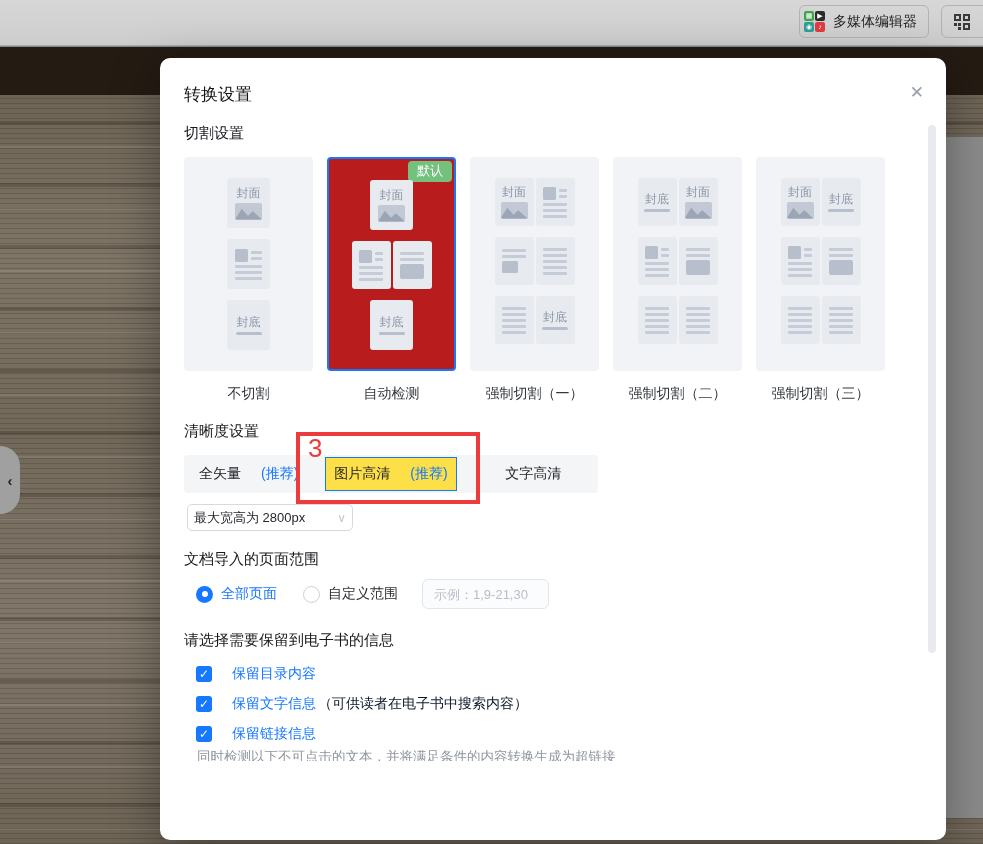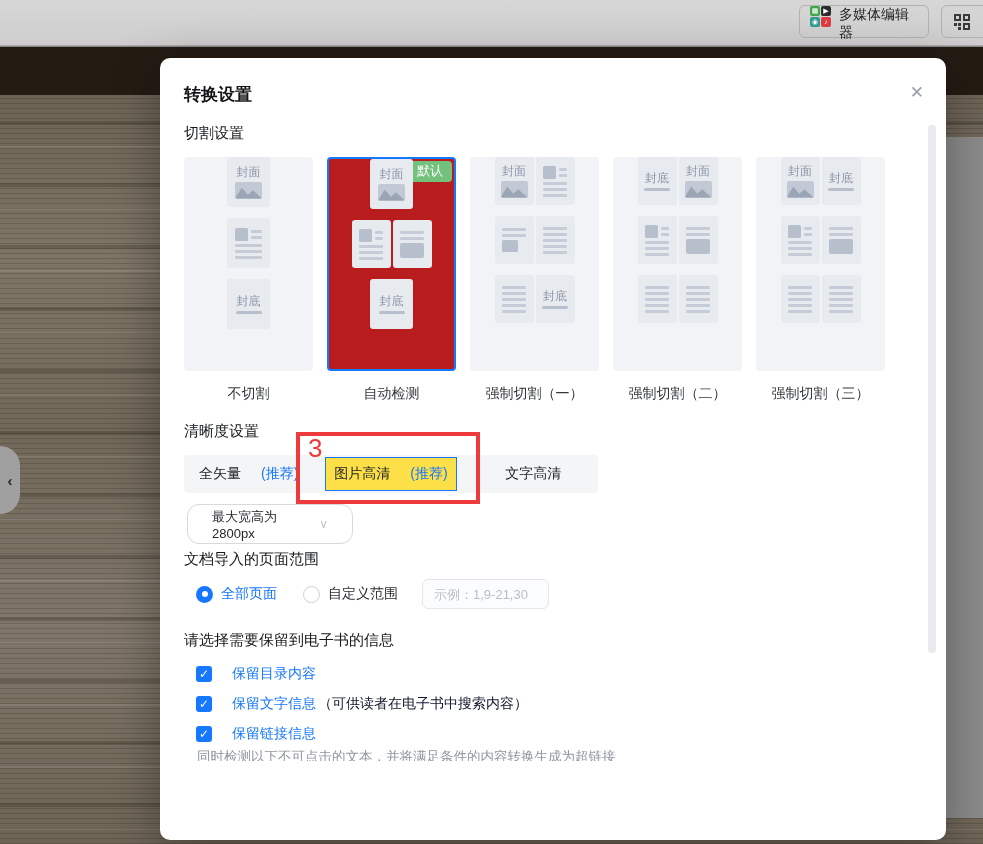--- a/index.html
+++ b/index.html
@@ -6,21 +6,21 @@
     --accent:#1677ff; --confirm:#0d7dff; --red:#ec3b3a; --green:#74c17d;
   }
   *{box-sizing:border-box;margin:0;padding:0}
   html,body{width:983px;height:844px;overflow:hidden}
   body{position:relative;font-family:"Liberation Sans","DejaVu Sans",sans-serif;background:#888}
 
   
   .toolbar{position:absolute;left:0;top:0;width:983px;height:46px;
     background:linear-gradient(#d7d7d7,#cdcdcd);border-bottom:1px solid #a9a9a9;z-index:1}
   .mm-btn{position:absolute;left:799px;top:5px;width:130px;height:33px;border:1px solid #b2b2b2;
-    border-radius:6px;display:flex;align-items:flex-start;gap:8px;padding:0 10px;color:#1f1f1f;font-size:14px;cursor:pointer}
+    border-radius:6px;display:flex;align-items:center;gap:8px;padding:0 4px;color:#1f1f1f;font-size:14px;cursor:pointer}
   .mm-icon{display:grid;grid-template-columns:10px 10px;grid-template-rows:10px 10px;gap:1px;flex:none}
   .mm-cell{border-radius:2px;color:#fff;font-size:7px;line-height:10px;text-align:center;overflow:hidden}
   .qr-btn{position:absolute;left:941px;top:5px;width:52px;height:33px;border:1px solid #b2b2b2;
     border-radius:6px;display:flex;align-items:center;padding-left:12px}
   .qr-icon{display:grid;grid-template-columns:7px 7px;grid-template-rows:7px 7px;gap:2px}
   .qr-cell{border:2px solid #3a3a3a}
   .qr-cell.dots{border:none;background:
      linear-gradient(#3a3a3a,#3a3a3a) 0 0/3px 3px no-repeat,
      linear-gradient(#3a3a3a,#3a3a3a) 100% 100%/3px 3px no-repeat,
      linear-gradient(#3a3a3a,#3a3a3a) 100% 0/3px 3px no-repeat}
@@ -33,38 +33,38 @@
       repeating-linear-gradient(0deg, transparent 0 14px, rgba(255,255,255,.09) 14px 16px, transparent 16px 37px, rgba(30,22,12,.22) 37px 41px, transparent 41px 62px),
       linear-gradient(180deg,#6c6355,#7e7567 22%,#71685a 45%,#80776a 70%,#6d6456);}
   .gray-panel{position:absolute;left:946px;top:137px;width:37px;height:681px;background:#8b8b8c;z-index:0}
   .left-handle{position:absolute;left:0;top:446px;width:20px;height:68px;background:#a0a0a0;
     border-radius:0 20px 20px 0;z-index:1;display:flex;align-items:center;justify-content:center;
     color:#26282b;font-size:15px;font-weight:bold;cursor:pointer}
 
   
   .modal{position:absolute;left:160px;top:58px;width:786px;height:782px;background:#fff;border-radius:10px;
     box-shadow:0 12px 48px rgba(0,0,0,.35);z-index:2;overflow:hidden}
-  .m-title{position:absolute;left:24px;top:25px;font-size:17px;font-weight:bold;color:#131417}
+  .m-title{position:absolute;left:24px;top:25px;font-size:17px;font-weight:normal;color:#131417}
   .m-close{position:absolute;right:22px;top:26px;font-size:17px;color:#9aa0a8;cursor:pointer;line-height:1}
 
   .sec-h{position:absolute;left:24px;font-size:15px;color:#17191d}
   .h-cut{top:66px}
   .h-clarity{top:364px}
   .h-range{top:492px}
   .h-keep{top:573px}
 
   
   .cards{position:absolute;left:24px;top:99px;display:flex;gap:14px}
   .card-wrap{width:129px;display:flex;flex-direction:column;align-items:center;cursor:pointer}
   .card-box{width:129px;height:214px;background:#f1f3f6;border-radius:4px;position:relative;
     display:flex;align-items:flex-start;justify-content:center}
   .card-box.selected{background:#b91c1c;border:2px solid var(--accent)}
   .badge{position:absolute;top:2px;right:2px;background:var(--green);color:#fff;font-size:13px;
     padding:3px 9px 4px;border-radius:4px;line-height:1.1}
-  .card-pages{display:flex;flex-direction:column;gap:11px;align-items:center;}
+  .card-pages{display:flex;flex-direction:column;gap:11px;align-items:center;padding-top:21px}
   .pair-row{display:flex;gap:2px}
   .card-label{margin-top:14px;font-size:14px;color:#33373d;white-space:nowrap}
 
   .mp{position:relative;background:#e7eaef;border-radius:3px;display:flex;flex-direction:column;
     align-items:center;justify-content:center;gap:4px}
   .mp.single{width:43px;height:50px}
   .mp.pairp{width:39px;height:48px}
   .plbl{font-size:12px;color:#8c96a7;line-height:1}
   .inner{display:flex;flex-direction:column;gap:3px;width:27px;align-items:stretch}
   .pairp .inner{width:24px}
@@ -79,22 +79,22 @@
     clip-path:polygon(0 100%,25% 15%,48% 70%,66% 35%,100% 100%,0 100%)}
   .gul{width:26px;height:3px;background:#b7bfcd;border-radius:2px}
 
   
   .tabbar{position:absolute;left:24px;top:397px;width:414px;height:38px;background:#f4f5f7;border-radius:4px;display:flex}
   .tab{flex:1;display:flex;align-items:center;justify-content:center;gap:20px;font-size:14px;color:#23262b;cursor:pointer}
   .tab-hint{color:var(--accent)}
   .tab.tab-selected{background:#fde047;border:1.5px solid var(--accent);border-radius:0;margin:2px 12px}
   .red-box{position:absolute;left:136px;top:374px;width:184px;height:72px;border:4px solid var(--red);z-index:5;pointer-events:none}
   .red-num{position:absolute;left:8px;top:-2px;color:var(--red);font-size:26px;line-height:1.1}
-  .dropdown{position:absolute;left:27px;top:446px;width:166px;height:40px;border:1px solid #d7d9de;border-radius:12px;
-    display:flex;align-items:center;justify-content:space-between;padding:0 24px;font-size:13px;color:#24272c;cursor:pointer}
+  .dropdown{position:absolute;left:27px;top:446px;width:166px;height:27px;border:1px solid #d7d9de;border-radius:5px;
+    display:flex;align-items:center;justify-content:space-between;padding:0 6px;font-size:13px;color:#24272c;cursor:pointer}
   .dd-caret{color:#c3c6cc;font-size:12px}
 
   
   .range-row{position:absolute;left:36px;top:521px;display:flex;align-items:center;height:30px}
   .radio{width:17px;height:17px;border-radius:50%;flex:none;cursor:pointer}
   .radio.on{background:var(--accent);position:relative}
   .radio.on::after{content:"";position:absolute;left:5.5px;top:5.5px;width:6px;height:6px;border-radius:50%;background:#fff}
   .radio.off{background:#fff;border:1px solid #ccd0d6}
   .radio-label{font-size:14px;margin-left:8px;cursor:pointer}
   .radio-label.on{color:var(--accent)}

